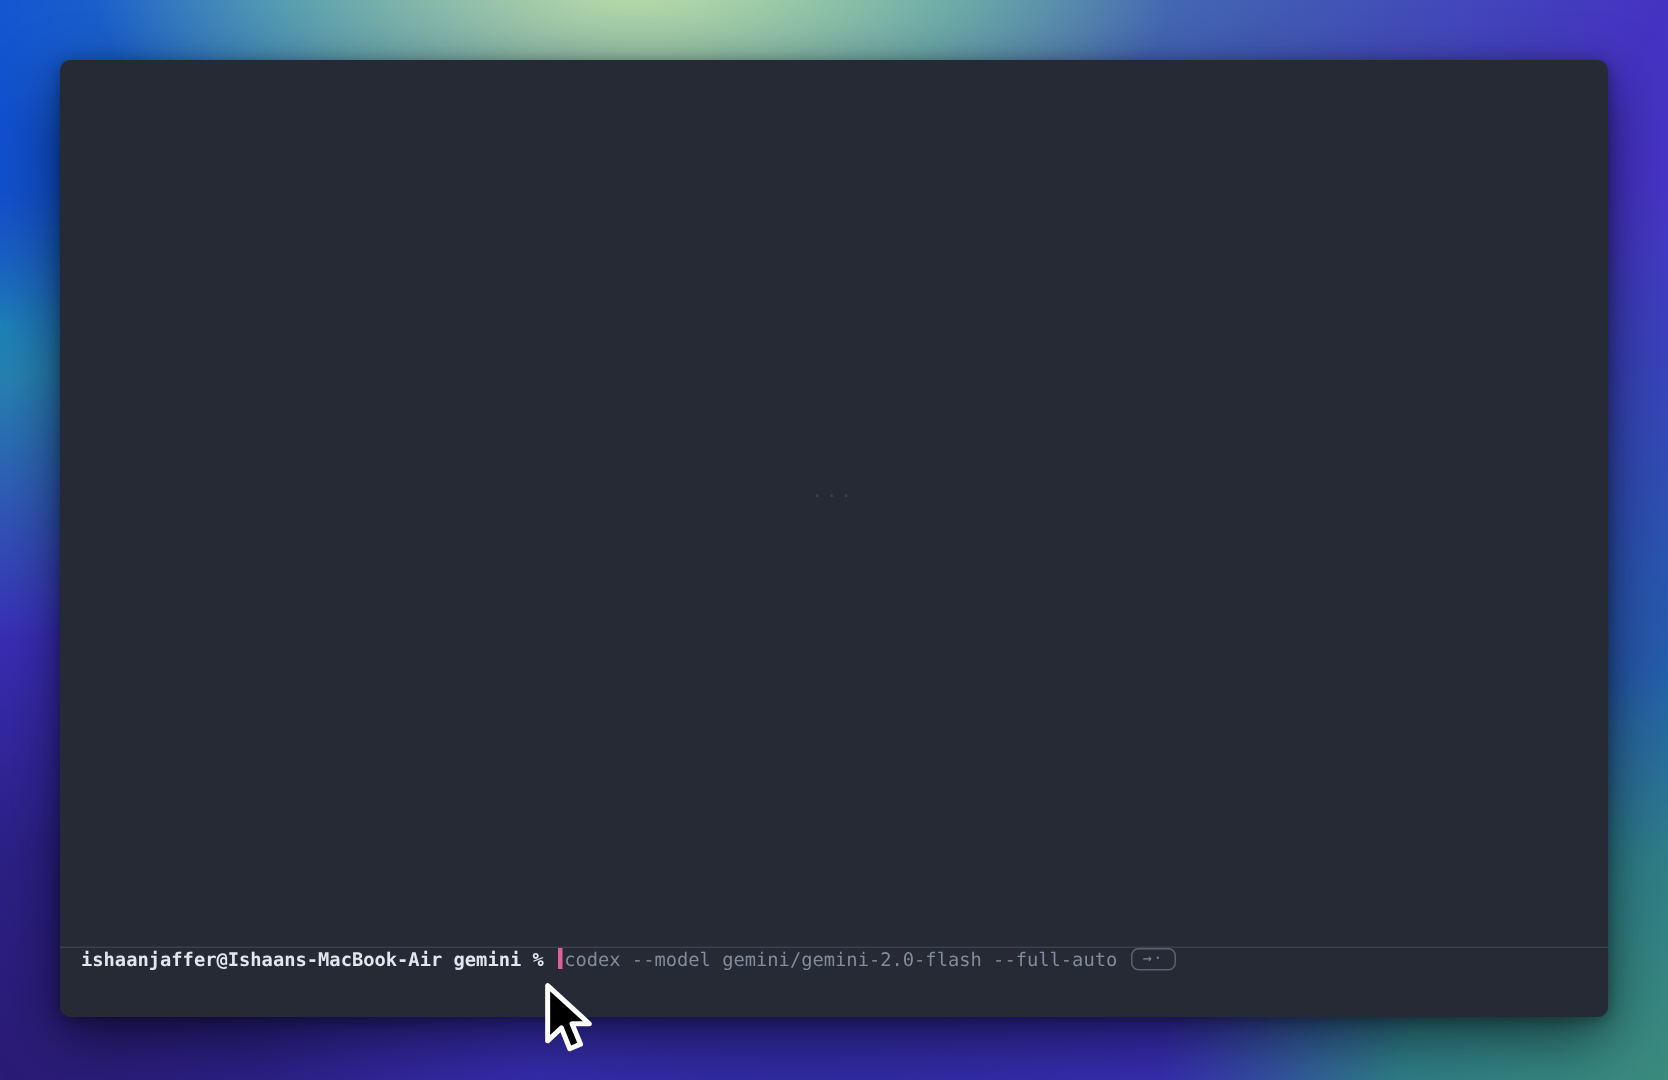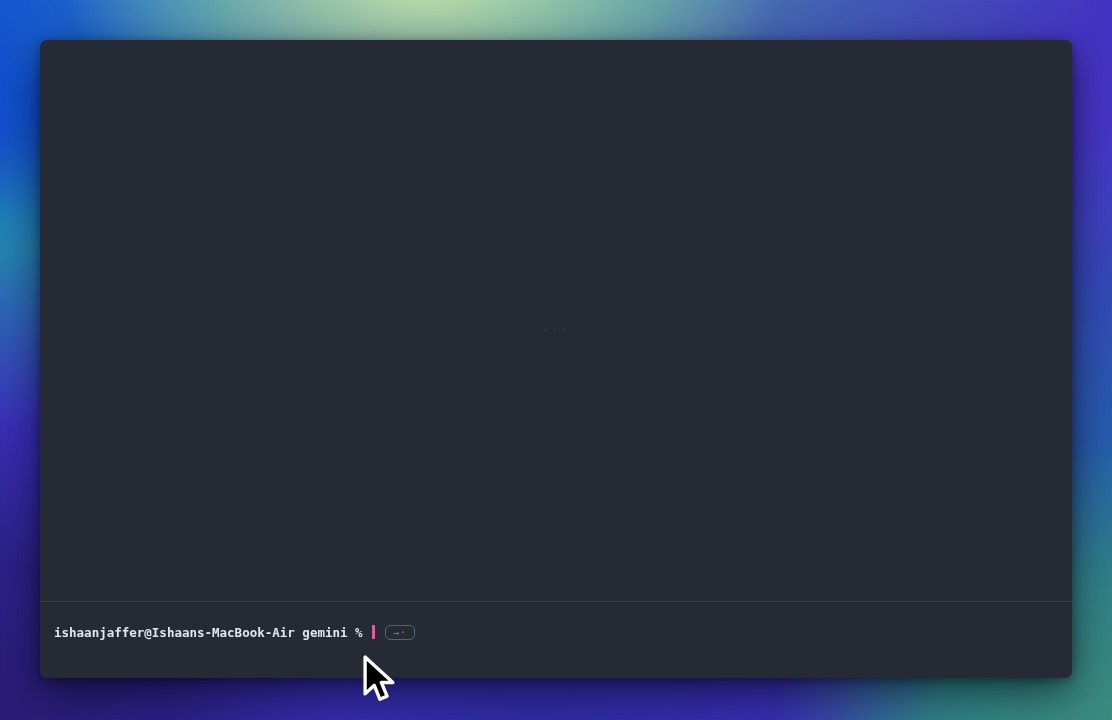--- a/index.html
+++ b/index.html
@@ -35,23 +35,23 @@
   }
   .loading-ellipsis {
     position: absolute; left: 0; right: 0; top: 281px;
     text-align: center;
     color: #3e4452; font-size: 11px; letter-spacing: 3px;
     user-select: none;
   }
 
   
   .prompt-bar {
-    position: absolute; left: 0; right: 0; bottom: 16px; height: 61px;
+    position: absolute; left: 0; right: 0; bottom: 0; height: 47px;
     border-top: 1px solid var(--separator, #3a404c);
-    display: flex; align-items: center;
+    display: flex; 
     padding: 0 14px;
     background: var(--terminal-bg, #252a35);
     white-space: pre;
   }
   .prompt-text {
     color: var(--prompt-text, #e3e6eb);
     font-size: 12.5px; font-weight: 700;
   }
   .text-cursor {
     display: inline-block; width: 3px; height: 14px;
@@ -85,21 +85,21 @@
 
 <div class="wallpaper"></div>
 
 <div class="terminal-window">
 
   <div class="terminal-body">
     <div class="loading-ellipsis">...</div>
   </div>
 
   <div class="prompt-bar">
-    <span class="prompt-text">ishaanjaffer@Ishaans-MacBook-Air</span><span class="prompt-text"> gemini</span><span class="prompt-text"> % </span><span class="text-cursor"></span>
+    <span class="prompt-text">ishaanjaffer@Ishaans-MacBook-Air</span><span class="prompt-text"> gemini</span><span class="prompt-text"> % </span><span class="text-cursor"></span><span class="suggestion">codex --model gemini/gemini-2.0-flash --full-auto</span>
     <span class="tab-hint-badge">→·</span>
   </div>
 
 </div>
 
 <svg class="mouse-cursor" viewBox="0 0 24 36" xmlns="http://www.w3.org/2000/svg">
   <path d="M2,1.5 L2,28 L8.6,21.8 L12.6,31.8 L17.8,29.6 L13.7,19.8 L22,19.8 Z" fill="#000000" stroke="#ffffff" stroke-width="2.4" stroke-linejoin="round"></path>
 </svg>
 
 </body></html>

